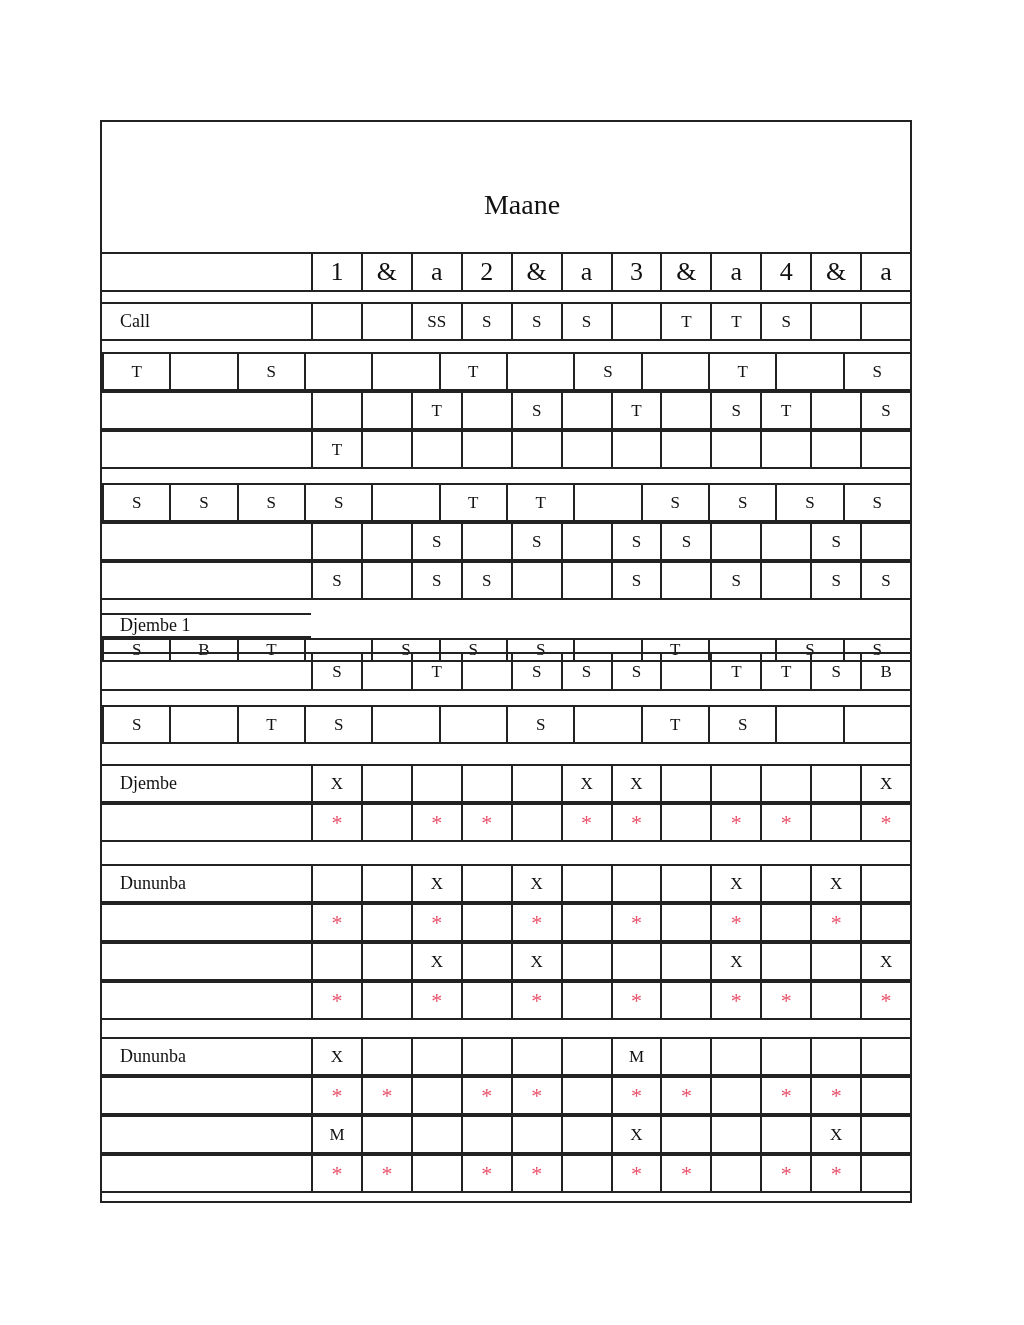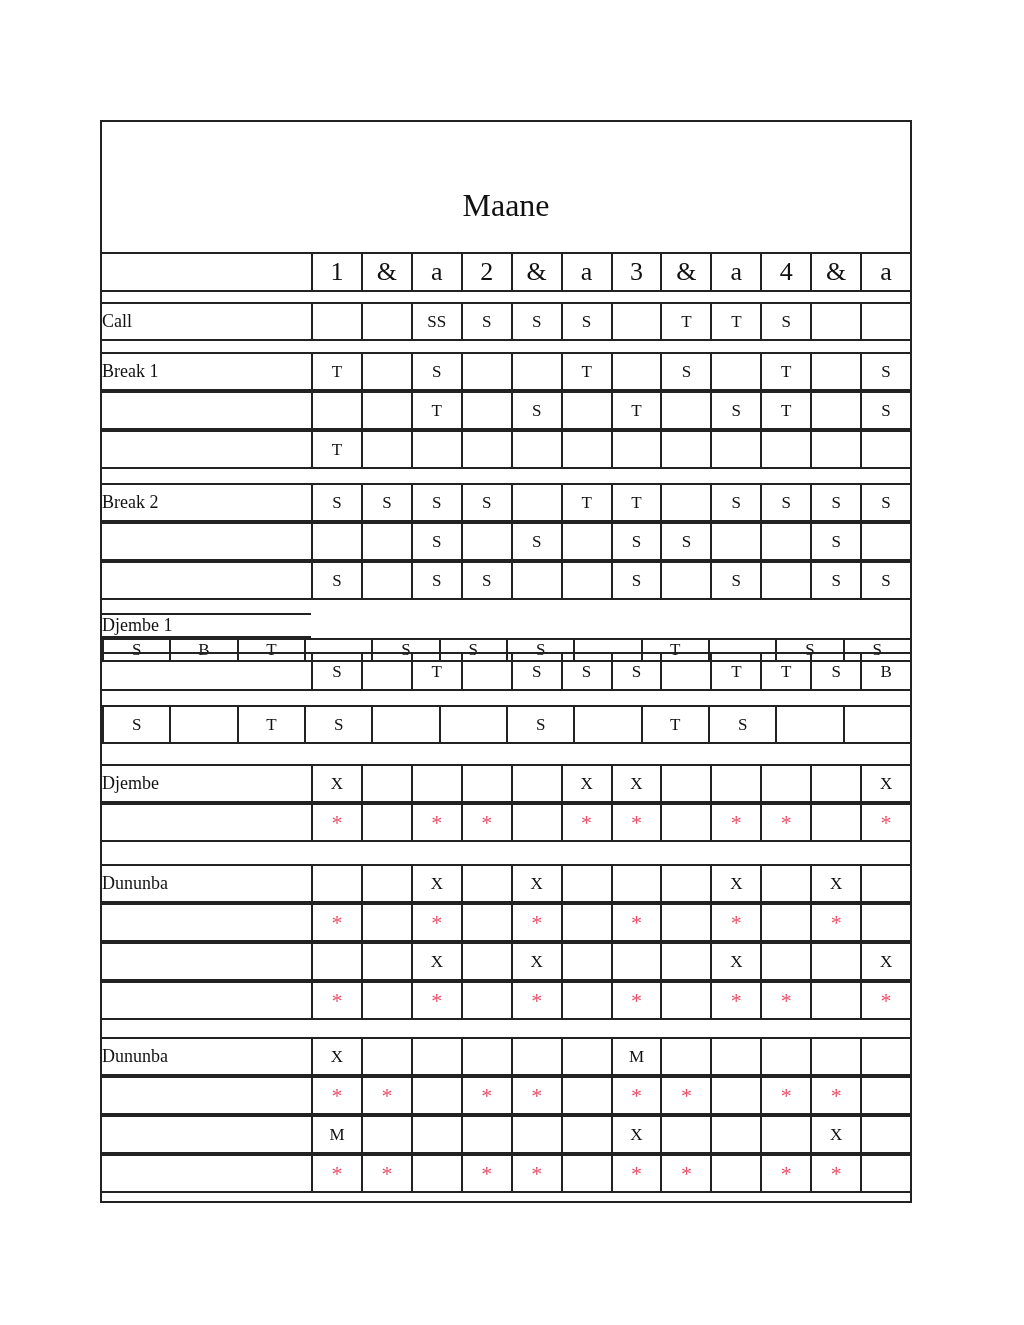--- a/index.html
+++ b/index.html
@@ -1,20 +1,20 @@
 <!DOCTYPE html>
 <html><head>
   <meta charset="utf-8">
   <style>
     html, body { margin: 0; padding: 0; background: #ffffff; }
     body { width: 1024px; height: 1325px; position: relative; font-family: "Liberation Serif", "DejaVu Serif", serif; color: #111; }
     .sheet { position: absolute; left: 100px; top: 120px; width: 812px; height: 1083px; border: 2px solid #222; box-sizing: border-box; }
-    .title { position: absolute; left: 0; top: 0; width: 100%; height: 166px; display: flex; align-items: center; justify-content: center; font-size: 32px; }
+    .title { position: absolute; left: 16px; top: 0; width: 100%; height: 166px; display: flex; align-items: center; justify-content: center; font-size: 28px; }
     .row { position: absolute; left: 0; width: 100%; display: flex; box-sizing: border-box; }
-    .label { width: 209px; box-sizing: border-box; border-top: 2px solid #222; border-bottom: 2px solid #222; display: flex; align-items: center; font-size: 18px; }
+    .label { width: 209px; box-sizing: border-box; border-top: 2px solid #222; border-bottom: 2px solid #222; display: flex; align-items: center; padding-left: 18px; font-size: 18px; }
     .label.empty { }
     .cells { flex: 1; display: flex; }
     .cell { flex: 1; box-sizing: border-box; border-left: 2px solid #222; border-top: 2px solid #222; border-bottom: 2px solid #222; display: flex; align-items: center; justify-content: center; font-size: 17px; }
     .cell.star { color: #e8506a; font-size: 22px; }
     .header .cell { font-size: 26px; }
     .header .label { }
   </style>
 </head>
 <body>
 
@@ -49,21 +49,20 @@
           <div class="cell">S</div>
           <div class="cell"></div>
           <div class="cell">T</div>
           <div class="cell">T</div>
           <div class="cell">S</div>
           <div class="cell"></div>
           <div class="cell"></div>
         </div>
       </div>
       <div class="row" style="top: 230px; height: 39px;">
-        <div class="label">Break 1</div>
         <div class="cells">
           <div class="cell">T</div>
           <div class="cell"></div>
           <div class="cell">S</div>
           <div class="cell"></div>
           <div class="cell"></div>
           <div class="cell">T</div>
           <div class="cell"></div>
           <div class="cell">S</div>
           <div class="cell"></div>
@@ -100,21 +99,20 @@
           <div class="cell"></div>
           <div class="cell"></div>
           <div class="cell"></div>
           <div class="cell"></div>
           <div class="cell"></div>
           <div class="cell"></div>
           <div class="cell"></div>
         </div>
       </div>
       <div class="row" style="top: 361px; height: 39px;">
-        <div class="label">Break 2</div>
         <div class="cells">
           <div class="cell">S</div>
           <div class="cell">S</div>
           <div class="cell">S</div>
           <div class="cell">S</div>
           <div class="cell"></div>
           <div class="cell">T</div>
           <div class="cell">T</div>
           <div class="cell"></div>
           <div class="cell">S</div>

